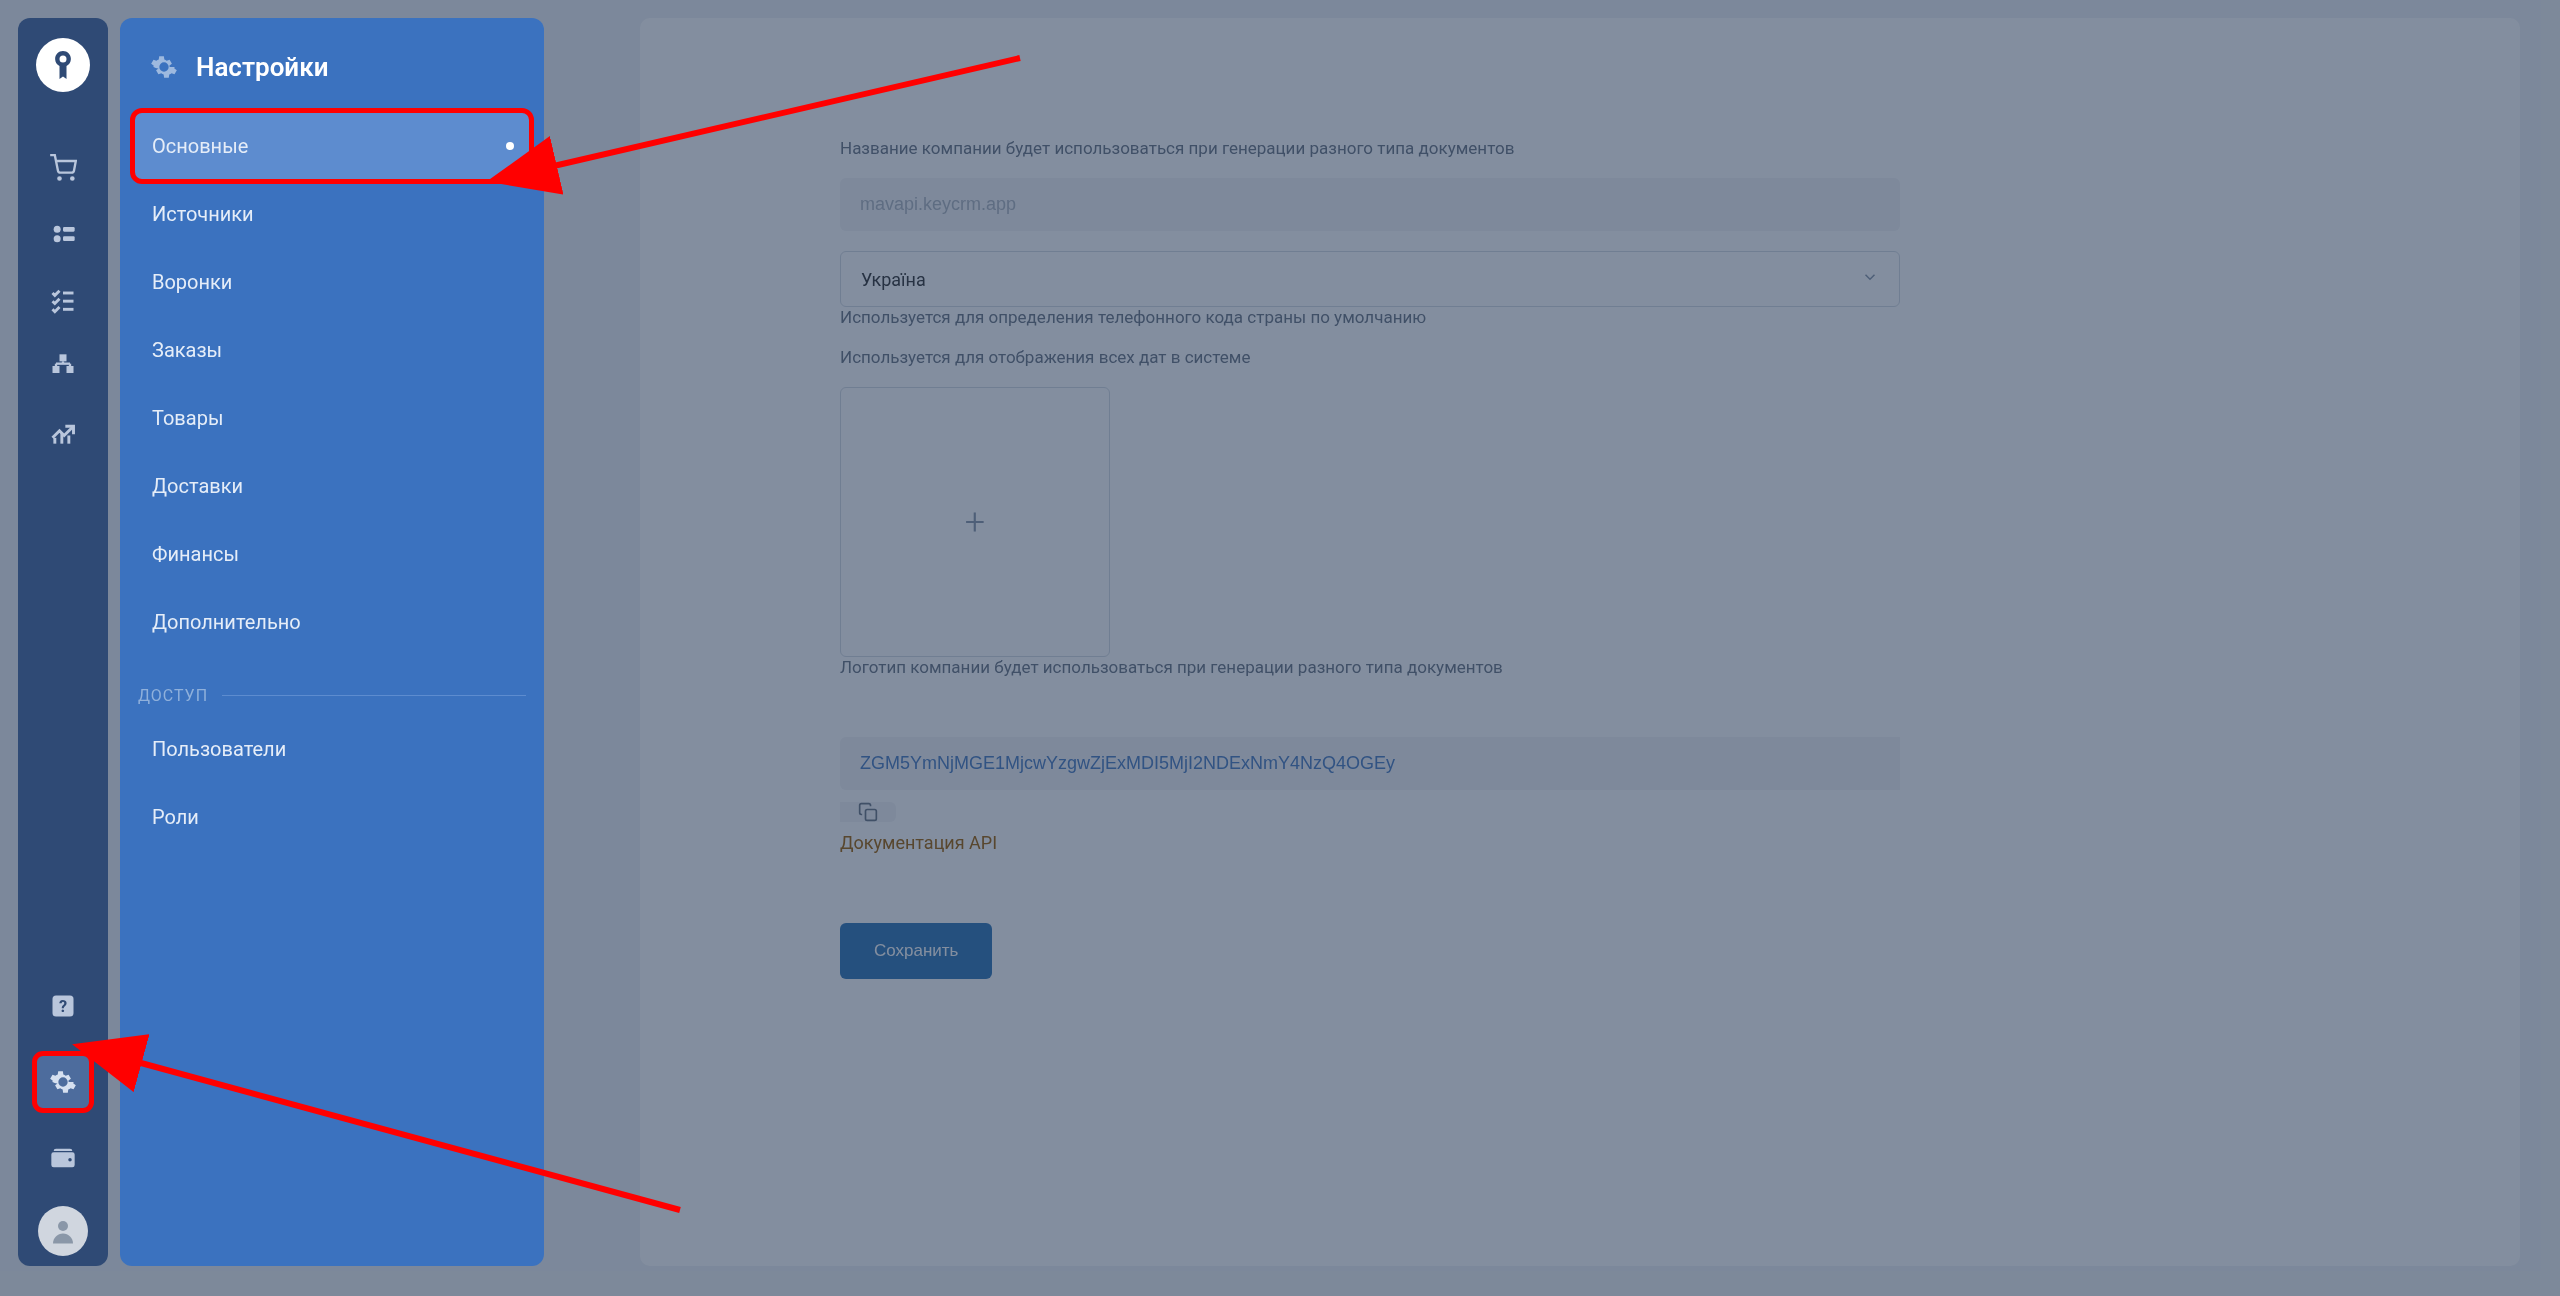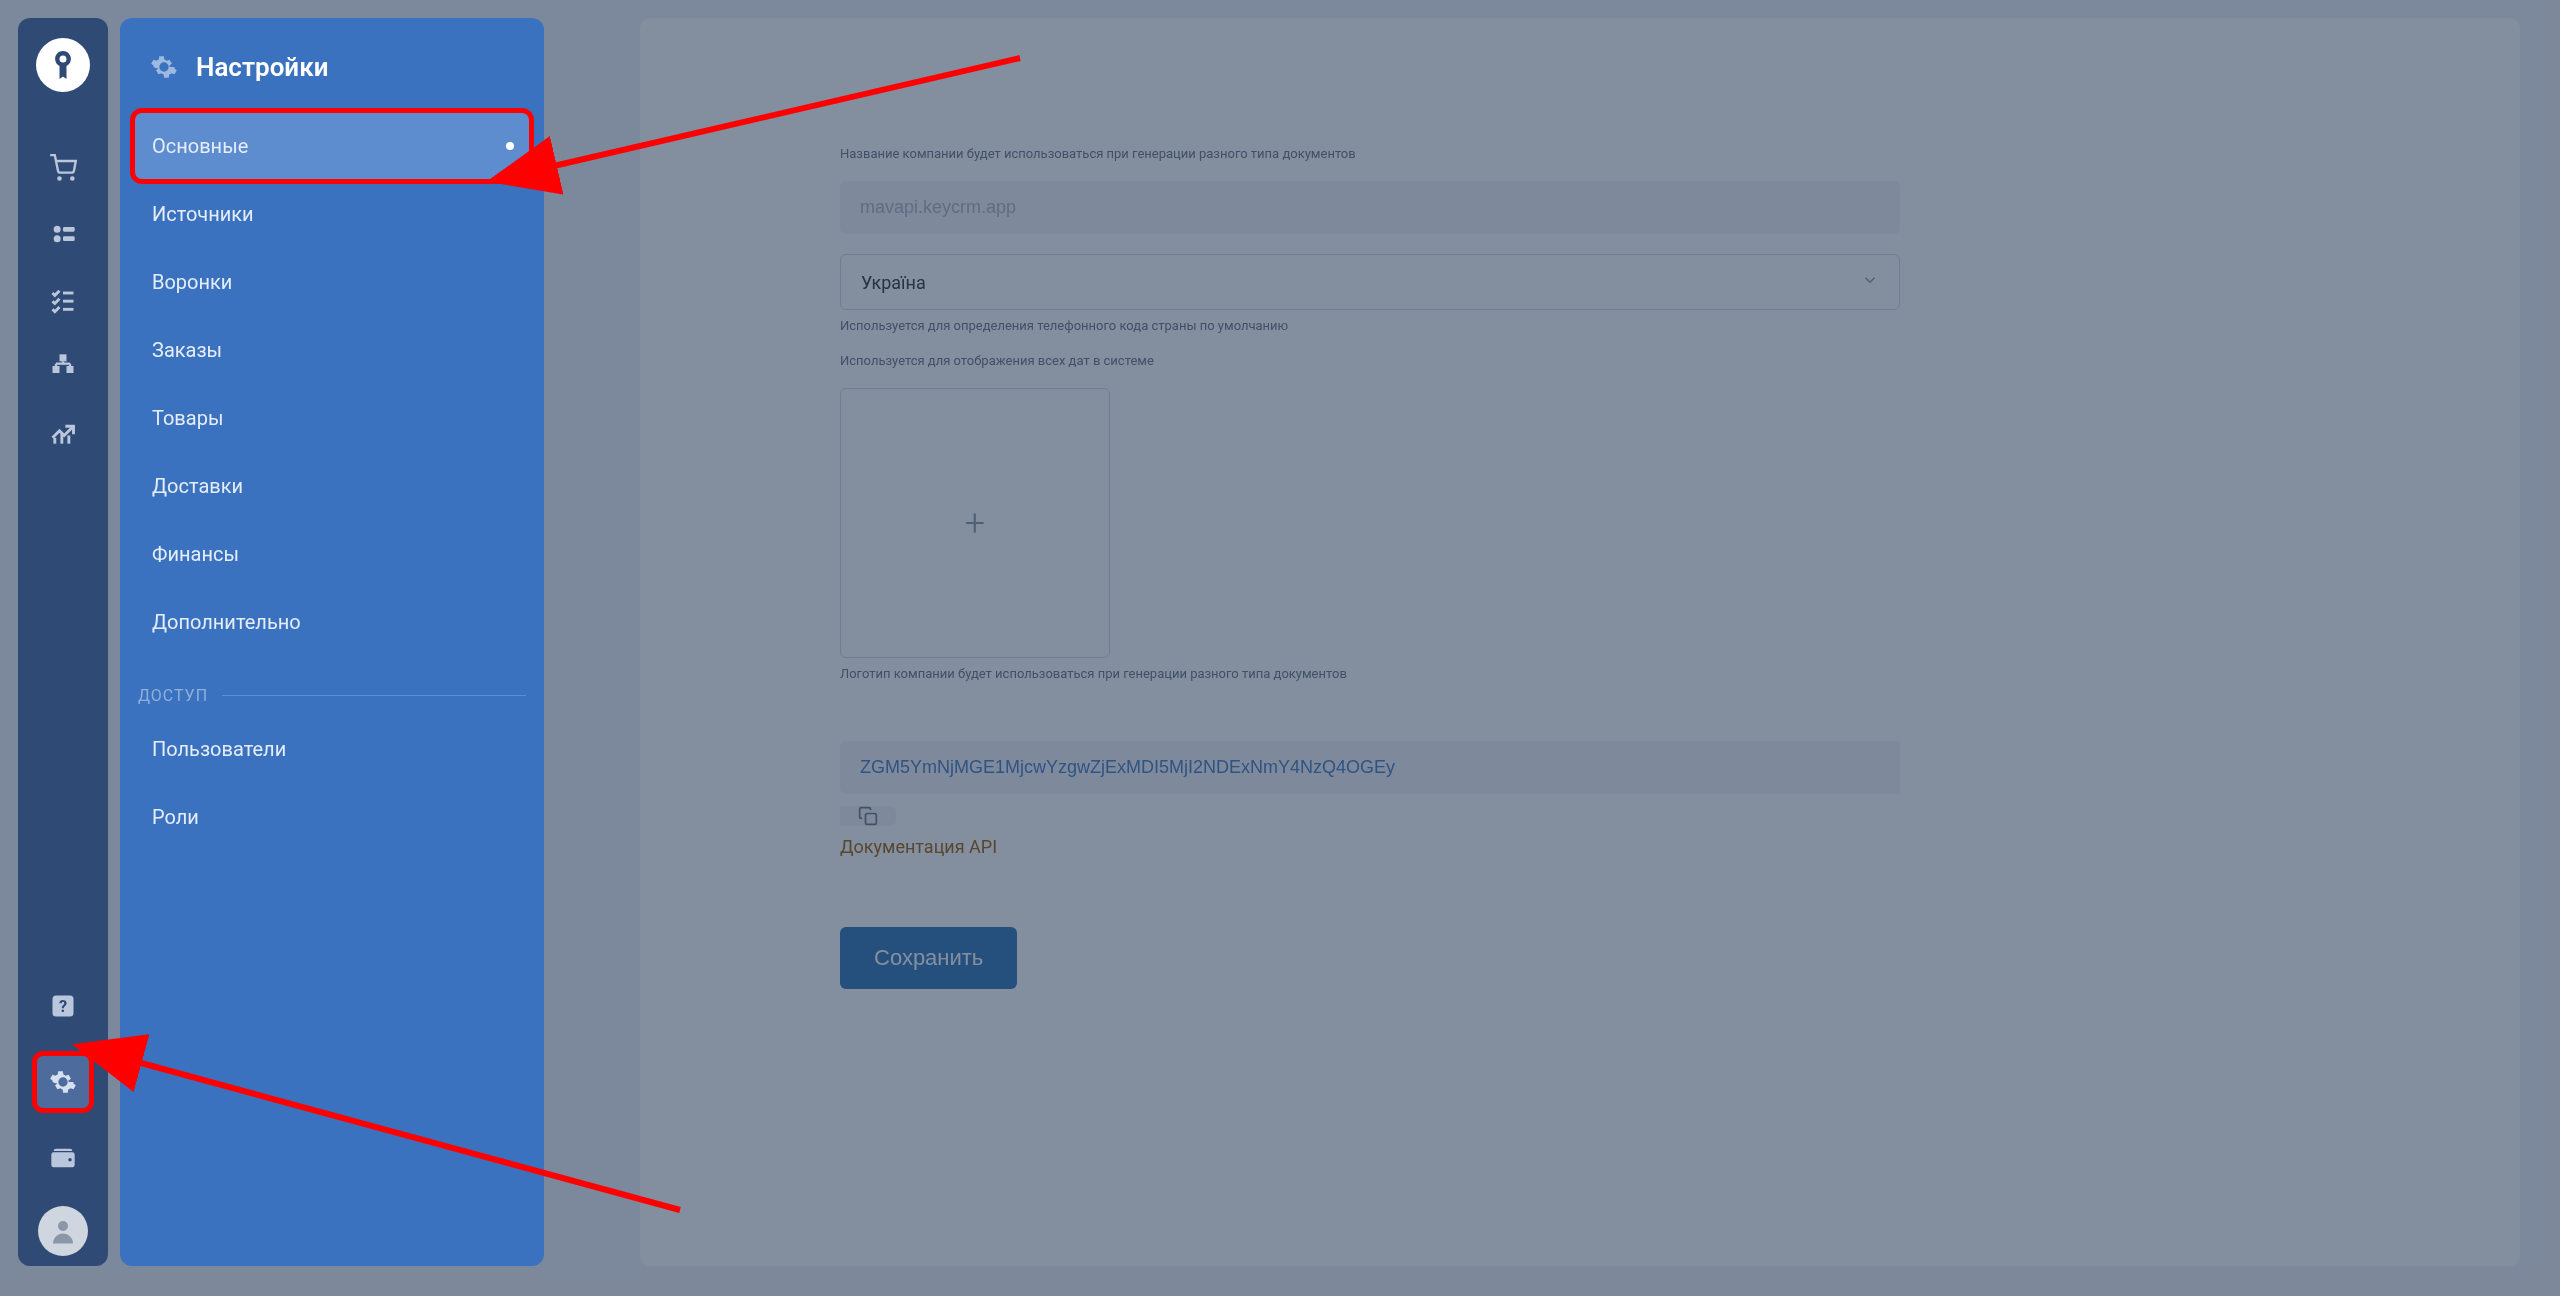--- a/index.html
+++ b/index.html
@@ -160,21 +160,21 @@
     padding:16px 20px;
     border:1px solid #d5dbe2;
     background:#fff;
     border-radius:6px;
     font-size:18px;
     color:#333;
     position:relative;
     display:flex;justify-content:space-between;align-items:center;
   }
   .select .chev{color:#8a97a8;}
-  .help-text{font-size:13px;color:#6c7684;margin-top:8px;}
+  .help-text{font-size:17px;color:#6c7684;margin-top:0;}
   .upload-box{
     width:270px;height:270px;
     border:1px solid #d5dbe2;
     border-radius:6px;
     display:flex;align-items:center;justify-content:center;
     color:#8a97a8;font-size:36px;font-weight:300;
     cursor:pointer;
   }
   .api-row{
     display:flex;gap:12px;
@@ -189,21 +189,21 @@
     font-size:18px;color:#4a7cc0;
   }
   .api-copy{
     width:56px;background:#f3f4f6;border:none;border-radius:0 6px 6px 0;
     display:flex;align-items:center;justify-content:center;color:#6c7684;cursor:pointer;
   }
   .api-link{color:#a16207;font-size:18px;text-decoration:none;display:inline-block;margin-top:10px;}
   .save-btn{
     margin-top:50px;
     background:#2f75b5;color:#fff;border:none;
-    padding:18px 34px;font-size:22px;border-radius:6px;cursor:pointer;
+    padding:18px 34px;font-size:17px;border-radius:6px;cursor:pointer;
   }
   
   
   .annotations{
     position:absolute;inset:0;z-index:200;pointer-events:none;
   }
 </style>
 </head>
 <body>
 

